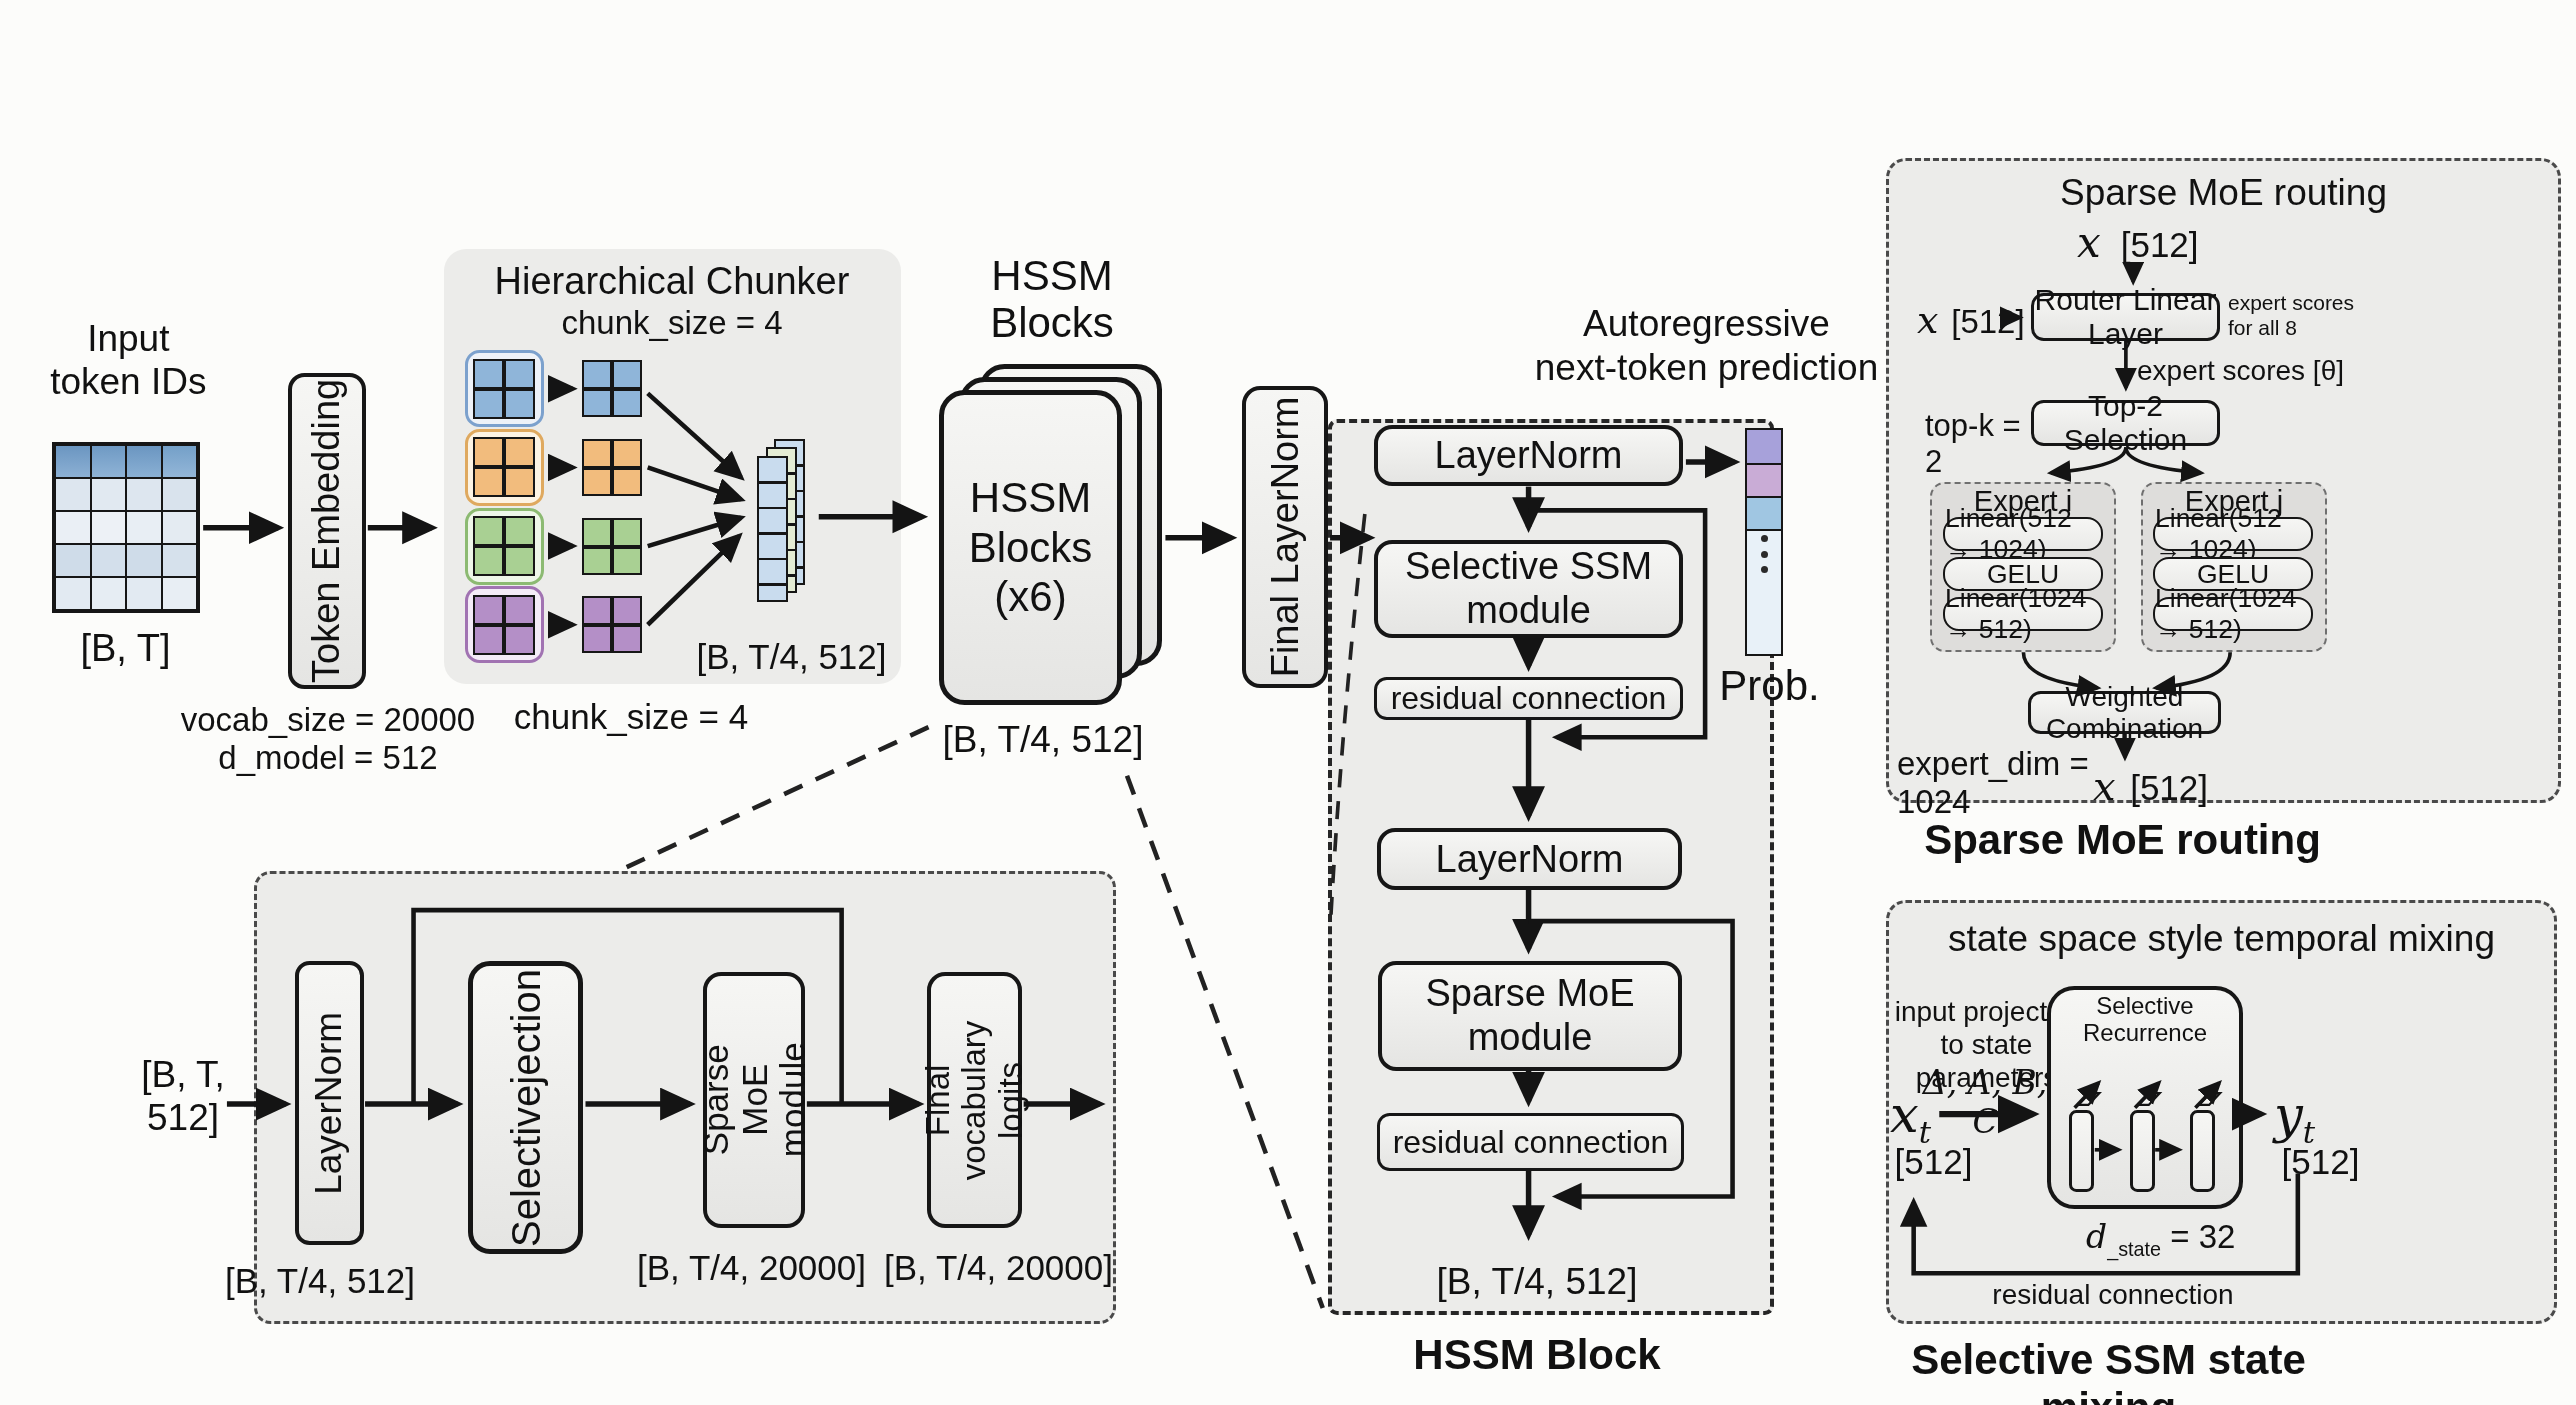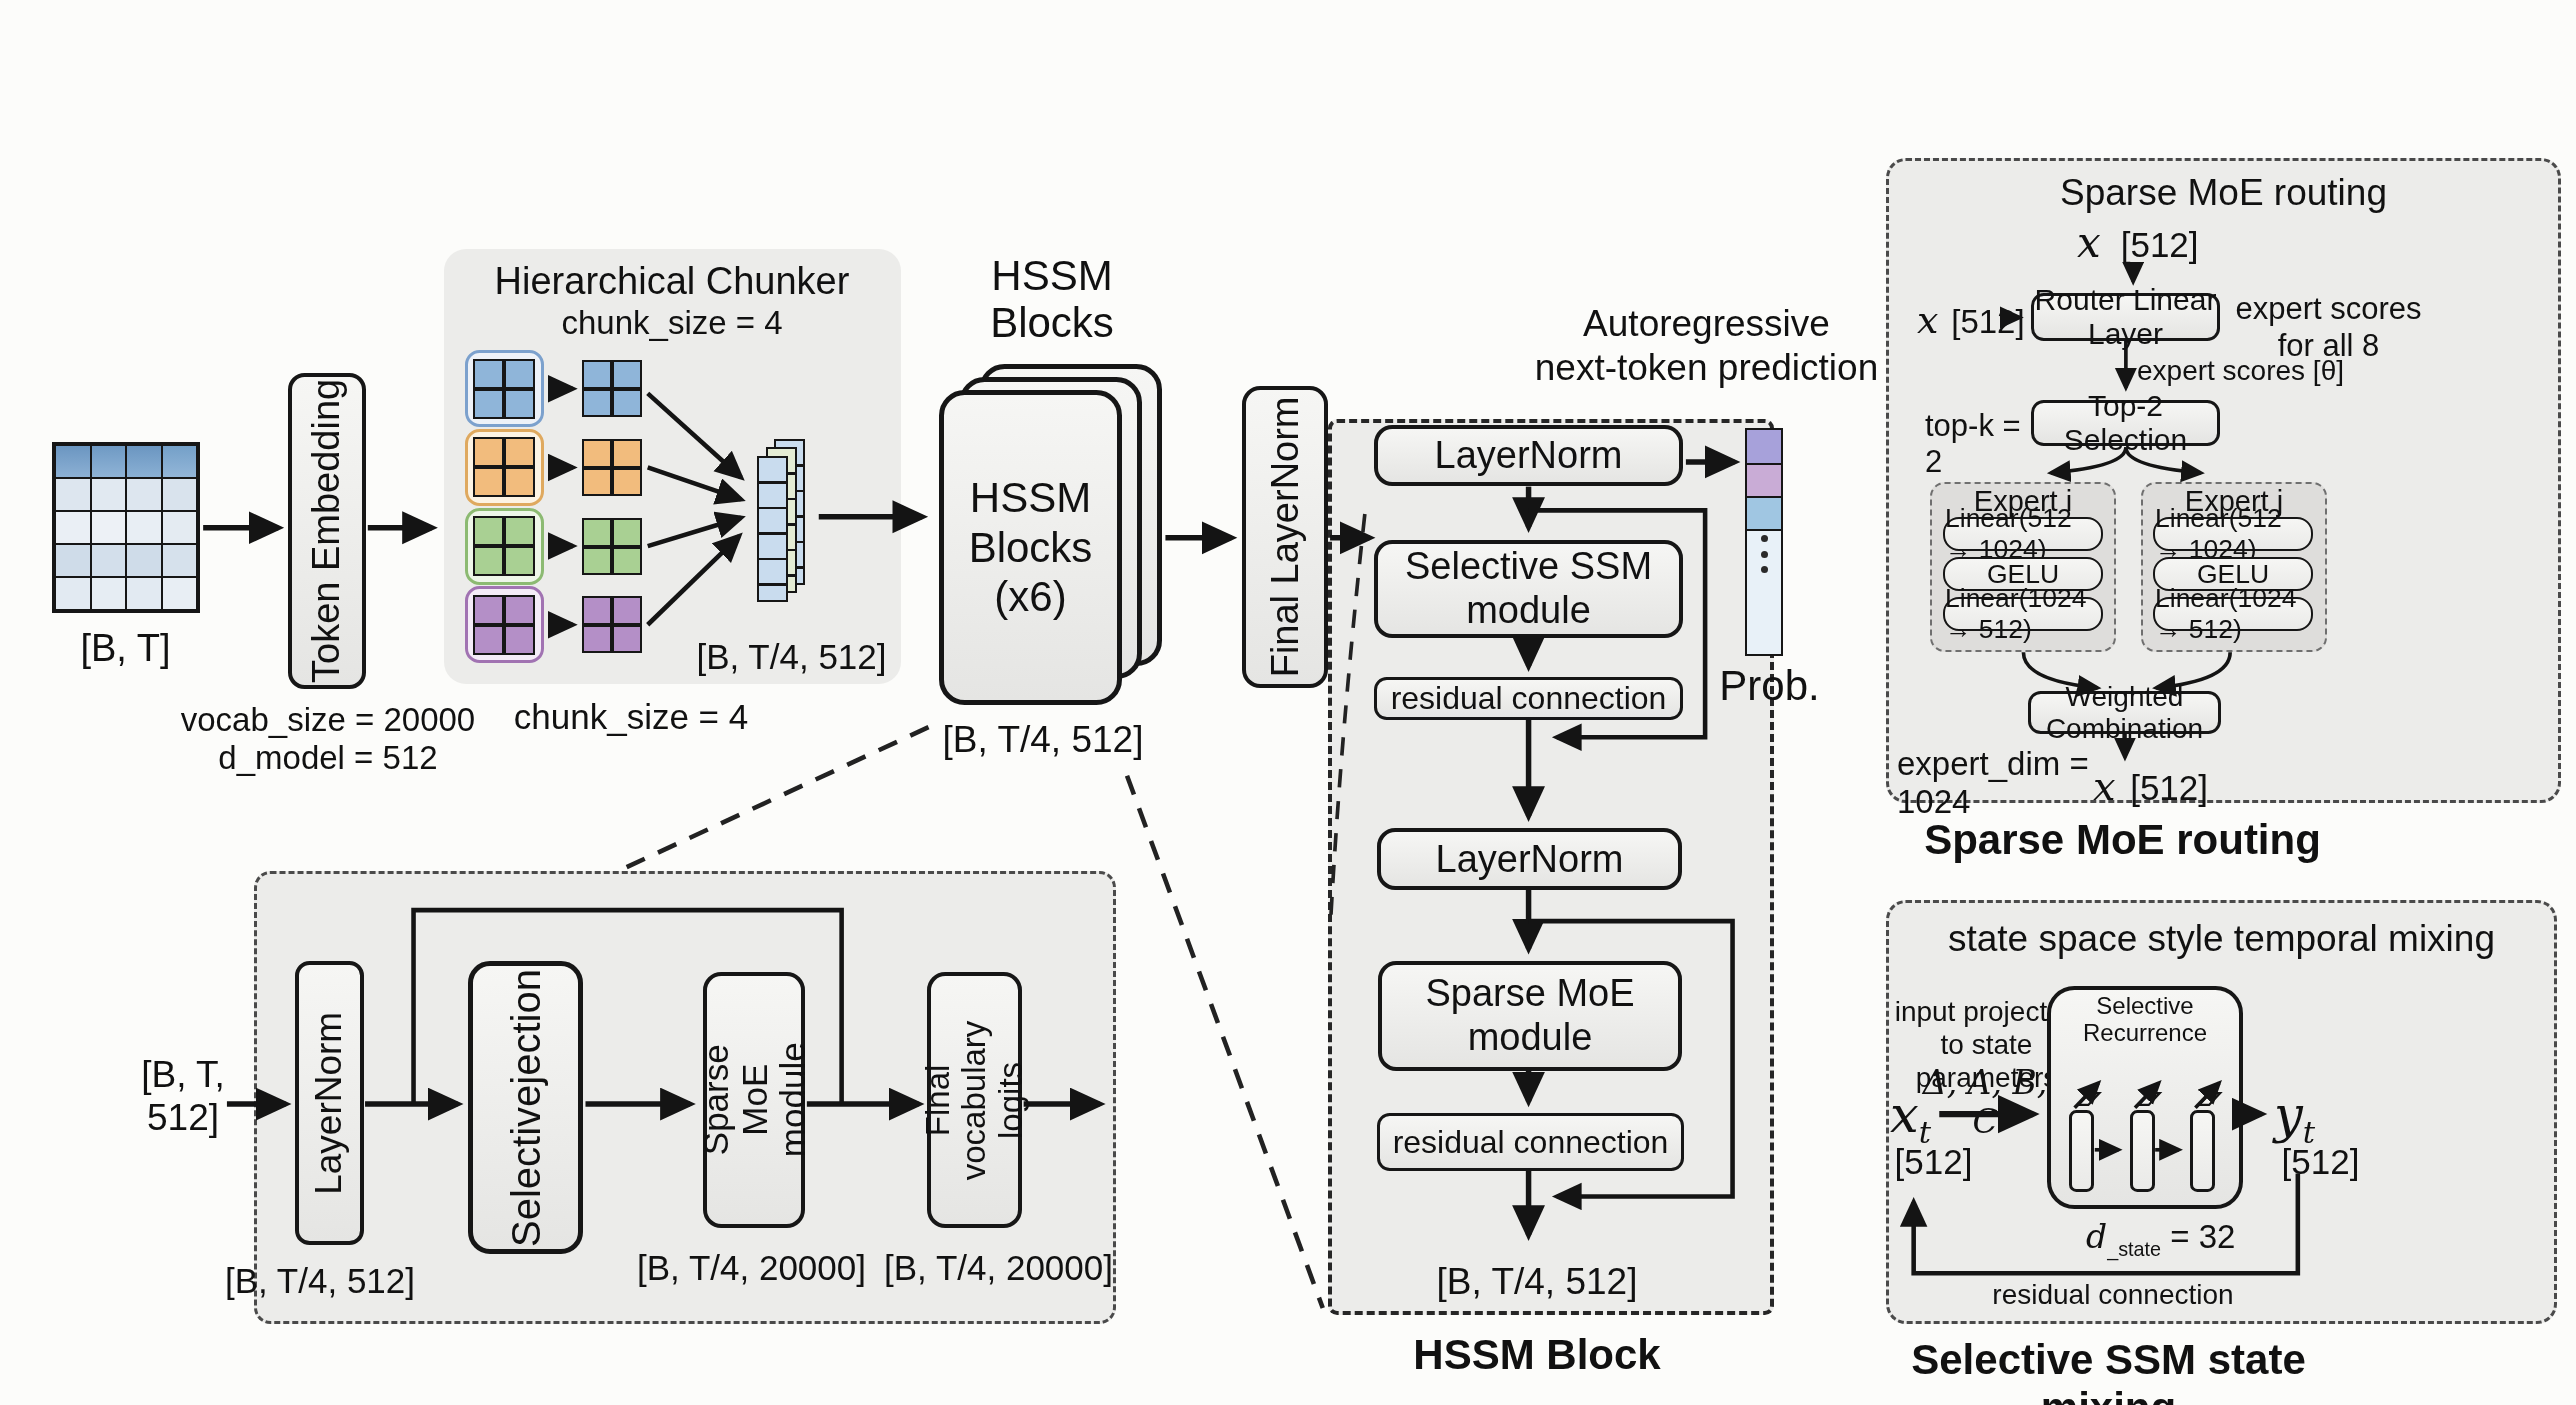--- a/index.html
+++ b/index.html
@@ -99,20 +99,22 @@
     <line x1="640" y1="1207" x2="754" y2="1207" stroke="#141414" stroke-width="6" marker-end="url(#ah)"></line>
     <line x1="882" y1="1207" x2="1004" y2="1207" stroke="#141414" stroke-width="6" marker-end="url(#ah)"></line>
     <line x1="1119" y1="1207" x2="1202" y2="1207" stroke="#141414" stroke-width="6" marker-end="url(#ah)"></line>
 
     <line x1="1015" y1="795" x2="685" y2="948" stroke="#222" stroke-width="5" stroke-dasharray="22 16"></line>
     <line x1="1232" y1="848" x2="1446" y2="1430" stroke="#222" stroke-width="5" stroke-dasharray="22 16"></line>
     <path d="M1492,562 Q1466,800 1455,1000" fill="none" stroke="#222" stroke-width="4" stroke-dasharray="20 15"></path>
   </svg>
 
 
+  <div class="txt ctr" style="left:18.3px;top:318px;width:220px;font-size:37px;line-height:1.15;">Input
+token IDs</div>
   <div class="tgrid" style="left:52px;top:442px;width:148px;height:171px;grid-template-rows:repeat(5,1fr);background:#fff;">
     <div style="background:linear-gradient(180deg,#6b96c1,#8cb0d4);"></div>
       <div style="background:linear-gradient(180deg,#6f9ac4,#8fb3d6);"></div>
       <div style="background:linear-gradient(180deg,#6b96c1,#8ab0d4);"></div>
       <div style="background:linear-gradient(180deg,#74a0c8,#93b6d8);"></div>
     <div style="background:#dde6ef;"></div>
       <div style="background:#e1e9f1;"></div>
       <div style="background:#dde6ef;"></div>
       <div style="background:#d9e3ed;"></div>
     <div style="background:#eaeff5;"></div>
@@ -267,21 +269,21 @@
     <span style="font-size:35px;">[512]</span>
   </div>
   <div class="abs" style="left:1917px;top:298px;z-index:2;display:flex;gap:12.8px;align-items:baseline;">
     <span class="mathvar" style="font-size:38px;">x</span>
     <span style="font-size:33px;">[512]</span>
   </div>
 
   <div class="node" style="left:2031px;top:293px;width:189px;height:48px;border-radius:12.8px;border-width:3.7px;">
     <span style="font-size:30px;">Router Linear Layer</span>
   </div>
-  <div class="txt" style="left:2228px;top:291px;width:201px;font-size:31px;line-height:1.18;z-index:2;text-align:center;">expert scores
+  <div class="txt" style="left:2228px;top:291px;width:201px;font-size:21px;line-height:1.18;z-index:2;">expert scores
 for all 8</div>
   <div class="txt" style="left:2137px;top:355px;width:238px;font-size:28px;z-index:2;">expert scores [θ]</div>
   <div class="txt" style="left:1925px;top:408px;width:101px;font-size:31px;z-index:2;">top-k = 2</div>
   <div class="node" style="left:2031px;top:400px;width:189px;height:46px;border-radius:12.8px;border-width:3.7px;">
     <span style="font-size:30px;">Top-2 Selection</span>
   </div>
 
   <div class="expert" style="left:1930px;top:482px;width:186px;height:170px;"></div>
   <div class="txt ctr" style="left:1930px;top:485px;width:186px;font-size:29px;z-index:4;">Expert i</div>
   <div class="mini" style="left:1943px;top:517px;width:160px;height:34px;">

